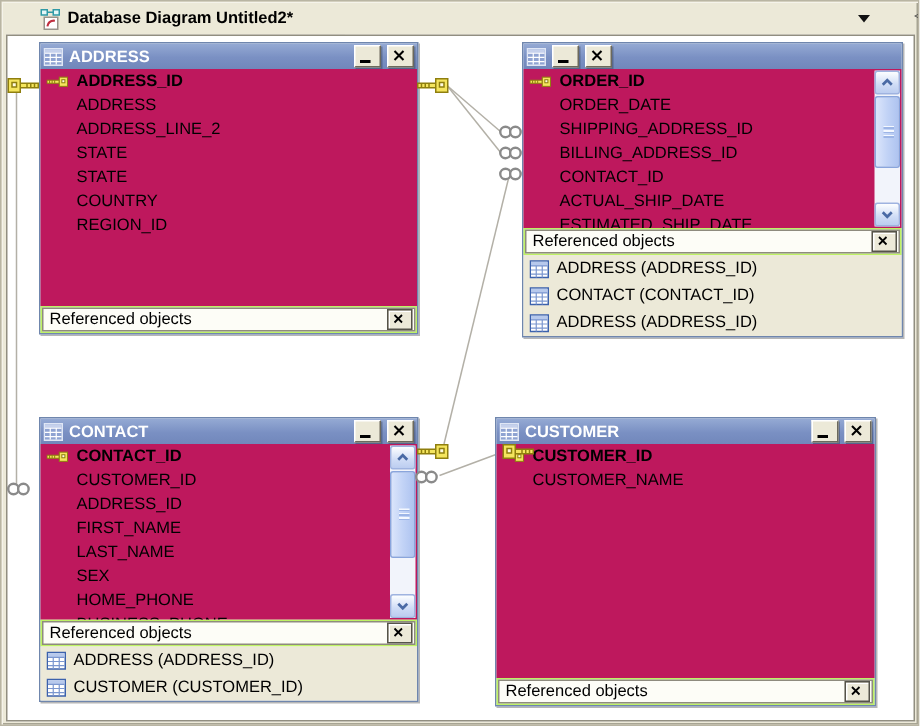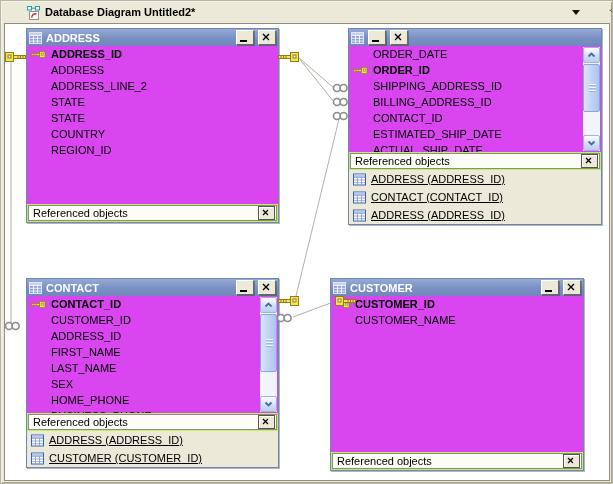--- a/index.html
+++ b/index.html
@@ -30,36 +30,36 @@
   .w-orders{left:343px;top:4px;width:254px;height:197px;}
   .w-contact{left:21px;top:254px;width:253px;height:190px;}
   .w-customer{left:325px;top:254px;width:254px;height:193px;}
   .titlebar{flex:none;height:17px;display:flex;align-items:center;gap:4px;padding:0 2px;
             background:linear-gradient(#95aad4,#7a90c3 55%,#7187bb);}
   .titlebar .ttl{flex:1;color:#fff;font-weight:bold;white-space:nowrap;overflow:hidden;}
   .tb-btn{flex:none;width:16px;height:13px;background:#ece9d8;position:relative;cursor:default;
           border:1px solid;border-color:#ffffff #6c695c #6c695c #ffffff;box-shadow:1px 1px 0 rgba(0,0,0,.25);}
   .g-min{position:absolute;left:3px;bottom:2px;width:7px;height:2px;background:#000;}
   .g-x{position:absolute;left:3px;top:2px;}
-  .body{flex:1;overflow:hidden;position:relative;background:#d946ef;}
+  .body{flex:1;overflow:hidden;position:relative;background:#be185d;}
   .frow{height:16px;display:flex;align-items:center;padding-left:4px;white-space:nowrap;}
   .kcell{flex:none;width:17px;visibility:hidden;line-height:0;}
   .frow.pk .kcell{visibility:visible;}
   .fname{padding-left:3px;}
   .frow.pk .fname{font-weight:bold;}
   
   .refhdr{flex:none;height:18px;background:#bef264;padding:1px;box-sizing:border-box;}
   .refhdr-in{height:16px;box-sizing:border-box;border:1px solid #8e8b7e;background:#fdfdf7;
              display:flex;align-items:center;padding:0 1px 0 4px;}
   .refhdr-in .rlbl{flex:1;}
   .px-btn{flex:none;width:15px;height:12px;background:#ece9d8;position:relative;
           border:1px solid #55534a;box-shadow:inset 1px 1px 0 #fff;}
   .px-btn svg{position:absolute;left:3px;top:2px;}
   .reflist{flex:none;background:#ece9d8;}
-  .refrow{height:18px;display:flex;align-items:center;gap:5px;padding-left:4px;white-space:nowrap;text-decoration:underline;}
+  .refrow{height:18px;display:flex;align-items:center;gap:5px;padding-left:4px;white-space:nowrap;}
   .refrow .ric{flex:none;line-height:0;}
   
   .sbar{position:absolute;top:1px;right:1px;bottom:1px;width:17px;background:#f2f4fb;z-index:4;}
   .sb-btn{position:absolute;left:0;width:17px;height:16px;box-sizing:border-box;border:1px solid #9fb3e0;
           border-radius:2px;background:linear-gradient(#fdfeff,#cfdcf6 60%,#bccdf0);
           display:flex;align-items:center;justify-content:center;}
   .sb-up{top:0;} .sb-down{bottom:0;}
   .sb-thumb{position:absolute;left:0;width:17px;box-sizing:border-box;border:1px solid #8aa5dc;border-radius:2px;
             background:linear-gradient(to right,#dbe5fb,#c2d3f6 50%,#aec3f0);}
   .grip{position:absolute;left:5px;top:50%;margin-top:-4px;width:7px;height:8px;
@@ -230,44 +230,44 @@
           </span>
         <span class="tb-btn">
           <svg class="g-x" width="8" height="8" viewBox="0 0 8 8">
             <path d="M1 1 L7 7 M7 1 L1 7" stroke="#000" stroke-width="1.4"></path>
             </svg>
         </span>
       </div>
       <div class="body">
         <div>
 
+            <div class="frow pk">
+              <span class="kcell">
+                <svg width="15" height="11" viewBox="0 0 22 12">
+                  <rect x="0.5" y="4.5" width="12" height="3" fill="#f5e55e" stroke="#8f7f0e"></rect>
+                  <path d="M3 4.5 V7.5 M5.5 4.5 V7.5 M8 4.5 V7.5" stroke="#8f7f0e"></path>
+                  <rect x="12.5" y="1.5" width="8" height="9" fill="#f5e55e" stroke="#8f7f0e"></rect>
+                  <rect x="15" y="4" width="3" height="3" fill="#fffbe2" stroke="#8f7f0e"></rect>
+                </svg>
+              </span>
+              <span class="fname">ORDER_ID</span>
+            </div>
+
             <div class="frow">
               <span class="kcell">
                 <svg width="15" height="11" viewBox="0 0 22 12">
                   <rect x="0.5" y="4.5" width="12" height="3" fill="#f5e55e" stroke="#8f7f0e"></rect>
                   <path d="M3 4.5 V7.5 M5.5 4.5 V7.5 M8 4.5 V7.5" stroke="#8f7f0e"></path>
                   <rect x="12.5" y="1.5" width="8" height="9" fill="#f5e55e" stroke="#8f7f0e"></rect>
                   <rect x="15" y="4" width="3" height="3" fill="#fffbe2" stroke="#8f7f0e"></rect>
                 </svg>
               </span>
               <span class="fname">ORDER_DATE</span>
             </div>
 
-            <div class="frow pk">
-              <span class="kcell">
-                <svg width="15" height="11" viewBox="0 0 22 12">
-                  <rect x="0.5" y="4.5" width="12" height="3" fill="#f5e55e" stroke="#8f7f0e"></rect>
-                  <path d="M3 4.5 V7.5 M5.5 4.5 V7.5 M8 4.5 V7.5" stroke="#8f7f0e"></path>
-                  <rect x="12.5" y="1.5" width="8" height="9" fill="#f5e55e" stroke="#8f7f0e"></rect>
-                  <rect x="15" y="4" width="3" height="3" fill="#fffbe2" stroke="#8f7f0e"></rect>
-                </svg>
-              </span>
-              <span class="fname">ORDER_ID</span>
-            </div>
-
             <div class="frow">
               <span class="kcell">
                 <svg width="15" height="11" viewBox="0 0 22 12">
                   <rect x="0.5" y="4.5" width="12" height="3" fill="#f5e55e" stroke="#8f7f0e"></rect>
                   <path d="M3 4.5 V7.5 M5.5 4.5 V7.5 M8 4.5 V7.5" stroke="#8f7f0e"></path>
                   <rect x="12.5" y="1.5" width="8" height="9" fill="#f5e55e" stroke="#8f7f0e"></rect>
                   <rect x="15" y="4" width="3" height="3" fill="#fffbe2" stroke="#8f7f0e"></rect>
                 </svg>
               </span>
               <span class="fname">SHIPPING_ADDRESS_ID</span>
@@ -290,42 +290,42 @@
                 <svg width="15" height="11" viewBox="0 0 22 12">
                   <rect x="0.5" y="4.5" width="12" height="3" fill="#f5e55e" stroke="#8f7f0e"></rect>
                   <path d="M3 4.5 V7.5 M5.5 4.5 V7.5 M8 4.5 V7.5" stroke="#8f7f0e"></path>
                   <rect x="12.5" y="1.5" width="8" height="9" fill="#f5e55e" stroke="#8f7f0e"></rect>
                   <rect x="15" y="4" width="3" height="3" fill="#fffbe2" stroke="#8f7f0e"></rect>
                 </svg>
               </span>
               <span class="fname">CONTACT_ID</span>
             </div>
 
+            <div class="frow clipped">
+              <span class="kcell">
+                <svg width="15" height="11" viewBox="0 0 22 12">
+                  <rect x="0.5" y="4.5" width="12" height="3" fill="#f5e55e" stroke="#8f7f0e"></rect>
+                  <path d="M3 4.5 V7.5 M5.5 4.5 V7.5 M8 4.5 V7.5" stroke="#8f7f0e"></path>
+                  <rect x="12.5" y="1.5" width="8" height="9" fill="#f5e55e" stroke="#8f7f0e"></rect>
+                  <rect x="15" y="4" width="3" height="3" fill="#fffbe2" stroke="#8f7f0e"></rect>
+                </svg>
+              </span>
+              <span class="fname">ACTUAL_SHIP_DATE</span>
+            </div>
+
             <div class="frow">
               <span class="kcell">
                 <svg width="15" height="11" viewBox="0 0 22 12">
                   <rect x="0.5" y="4.5" width="12" height="3" fill="#f5e55e" stroke="#8f7f0e"></rect>
                   <path d="M3 4.5 V7.5 M5.5 4.5 V7.5 M8 4.5 V7.5" stroke="#8f7f0e"></path>
                   <rect x="12.5" y="1.5" width="8" height="9" fill="#f5e55e" stroke="#8f7f0e"></rect>
                   <rect x="15" y="4" width="3" height="3" fill="#fffbe2" stroke="#8f7f0e"></rect>
                 </svg>
               </span>
               <span class="fname">ESTIMATED_SHIP_DATE</span>
-            </div>
-
-            <div class="frow clipped">
-              <span class="kcell">
-                <svg width="15" height="11" viewBox="0 0 22 12">
-                  <rect x="0.5" y="4.5" width="12" height="3" fill="#f5e55e" stroke="#8f7f0e"></rect>
-                  <path d="M3 4.5 V7.5 M5.5 4.5 V7.5 M8 4.5 V7.5" stroke="#8f7f0e"></path>
-                  <rect x="12.5" y="1.5" width="8" height="9" fill="#f5e55e" stroke="#8f7f0e"></rect>
-                  <rect x="15" y="4" width="3" height="3" fill="#fffbe2" stroke="#8f7f0e"></rect>
-                </svg>
-              </span>
-              <span class="fname">ACTUAL_SHIP_DATE</span>
             </div>
           </div>
         <div class="sbar">
           <span class="sb-btn sb-up">
             <svg width="9" height="6" viewBox="0 0 9 6">
               <path d="M1.5 4.5 L4.5 1.5 L7.5 4.5" stroke="#4a6aa5" stroke-width="1.8" fill="none"></path>
               </svg>
           </span>
           <span class="sb-thumb th-orders">
               <span class="grip"></span>

